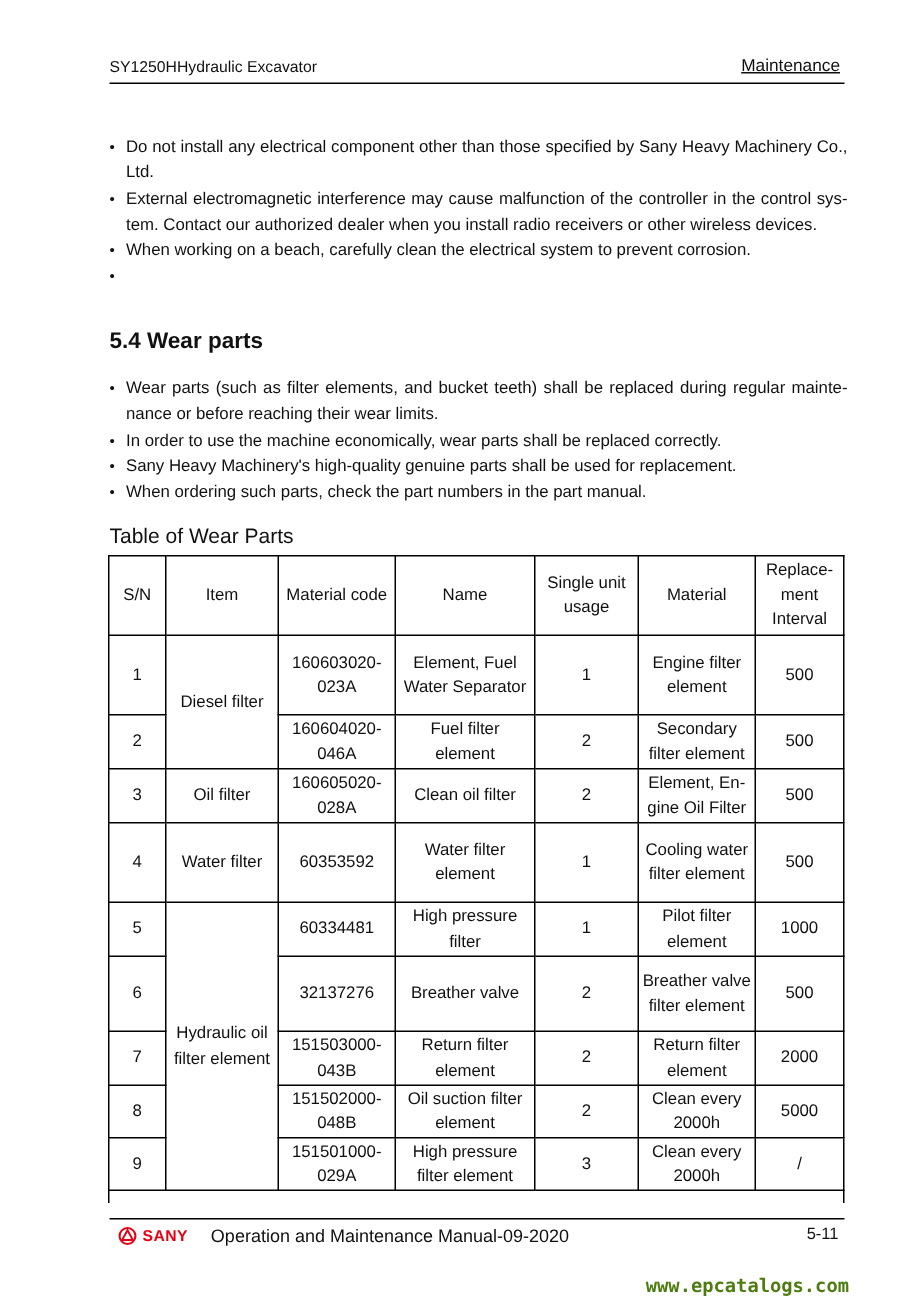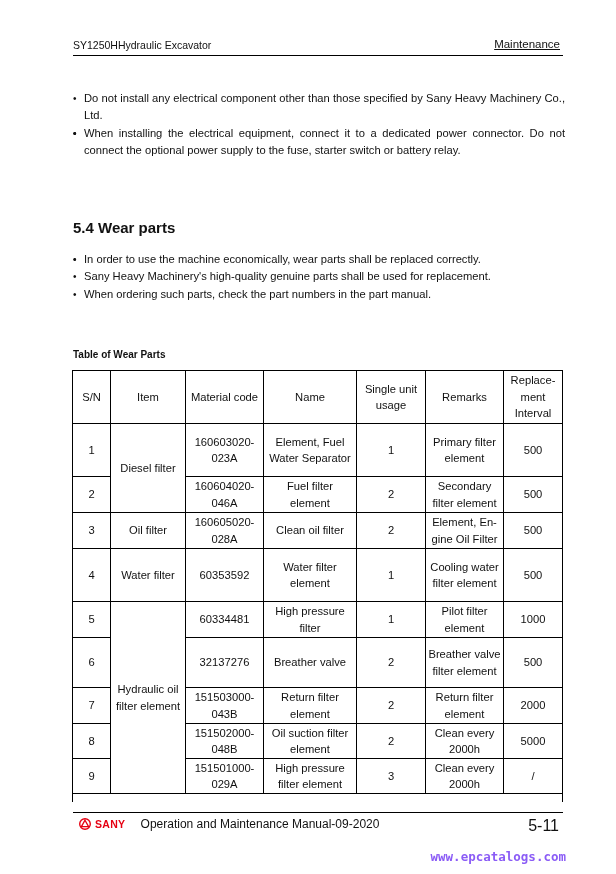--- a/index.html
+++ b/index.html
@@ -12,58 +12,58 @@
     .hdr-right { right: 56px; top: 38px; font-size: 11.5px; text-decoration: underline; }
     .hdr-rule { left: 73px; top: 55px; width: 490px; height: 0; border-top: 1.4px solid #000; }
 
     .bullets { left: 73px; width: 492px; font-size: 11.2px; line-height: 17.3px; }
     .bullets .item { position: relative; padding-left: 11px; text-align: justify; }
     .bullets .bullet { position: absolute; left: 0; top: 0; font-size: 10px; }
     .b1 { top: 90px; }
     .b2 { top: 251px; }
 
     .section-title { left: 73px; top: 219px; font-size: 15px; font-weight: bold; }
-    .table-caption { left: 73px; top: 349px; font-size: 10px; font-weight: bold; }
+    .table-caption { left: 73px; top: 349px; font-size: 14px; font-weight: normal; }
 
     table.wear {
       position: absolute; left: 72px; top: 370px;
       border-collapse: collapse; font-size: 11.2px; line-height: 16.5px;
       table-layout: fixed;
     }
     table.wear td, table.wear th {
       border: 1px solid #000; text-align: center; vertical-align: middle;
       padding: 0 2px; font-weight: normal;
     }
     table.wear .tail td { border-bottom: none; height: 0; }
 
     .ftr-rule { left: 73px; top: 812px; width: 490px; height: 0; border-top: 1.4px solid #000; }
     .logo { left: 78px; top: 818px; display: flex; align-items: flex-end; gap: 3px; color: #e60012; font-weight: bold; font-size: 10.5px; letter-spacing: 0.3px; }
     .logo svg { display: block; }
     .ftr-center { left: 0; width: 520px; top: 817px; text-align: center; font-size: 12px; }
-    .ftr-right { right: 57px; top: 817px; font-size: 16px; }
-    .watermark { right: 50px; top: 849px; font-family: "DejaVu Sans Mono", monospace; font-weight: bold; font-size: 12.5px; color: #8b5cf6; }
+    .ftr-right { right: 57px; top: 817px; font-size: 11px; }
+    .watermark { right: 50px; top: 849px; font-family: "DejaVu Sans Mono", monospace; font-weight: bold; font-size: 12.5px; color: #4d7c0f; }
   </style>
 </head>
 <body>
 
 <div class="abs hdr-left">SY1250HHydraulic Excavator</div>
 <div class="abs hdr-right">Maintenance</div>
 <div class="abs hdr-rule"></div>
 
 <div class="abs bullets b1">
   <div class="item"><span class="bullet">•</span><span>Do not install any electrical component other than those specified by Sany Heavy Machinery Co., Ltd.</span></div>
+  <div class="item"><span class="bullet">•</span><span>External electromagnetic interference may cause malfunction of the controller in the control sys-tem. Contact our authorized dealer when you install radio receivers or other wireless devices.</span></div>
+  <div class="item"><span class="bullet">•</span><span>When working on a beach, carefully clean the electrical system to prevent corrosion.</span></div>
   <div class="item"><span class="bullet">•</span></div>
-  <div class="item"><span class="bullet">•</span></div>
-  <div class="item"><span class="bullet">•</span><span>When installing the electrical equipment, connect it to a dedicated power connector. Do not connect the optional power supply to the fuse, starter switch or battery relay.</span></div>
 </div>
 
 <div class="abs section-title">5.4 Wear parts</div>
 
 <div class="abs bullets b2">
-  <div class="item"><span class="bullet">•</span></div>
+  <div class="item"><span class="bullet">•</span><span>Wear parts (such as filter elements, and bucket teeth) shall be replaced during regular mainte-nance or before reaching their wear limits.</span></div>
   <div class="item"><span class="bullet">•</span><span>In order to use the machine economically, wear parts shall be replaced correctly.</span></div>
   <div class="item"><span class="bullet">•</span><span>Sany Heavy Machinery's high-quality genuine parts shall be used for replacement.</span></div>
   <div class="item"><span class="bullet">•</span><span>When ordering such parts, check the part numbers in the part manual.</span></div>
 </div>
 
 <div class="abs table-caption">Table of Wear Parts</div>
 
 <table class="wear">
   <colgroup>
     <col style="width:38px">
@@ -74,32 +74,32 @@
       <col style="width:78px">
       <col style="width:59px">
   </colgroup>
   <thead>
     <tr style="height:53px">
       <th>S/N</th>
       <th>Item</th>
       <th>Material code</th>
       <th>Name</th>
       <th>Single unit usage</th>
-      <th>Remarks</th>
+      <th>Material</th>
       <th>Replace-ment Interval</th>
     </tr>
   </thead>
   <tbody>
     <tr style="height:53px">
       <td>1</td>
       <td rowspan="2">Diesel filter</td>
       <td>160603020-023A</td>
       <td>Element, Fuel Water Separator</td>
       <td>1</td>
-      <td>Primary filter element</td>
+      <td>Engine filter element</td>
       <td>500</td>
     </tr>
     <tr style="height:36px">
       <td>2</td>
       <td>160604020-046A</td>
       <td>Fuel filter element</td>
       <td>2</td>
       <td>Secondary filter element</td>
       <td>500</td>
     </tr>

